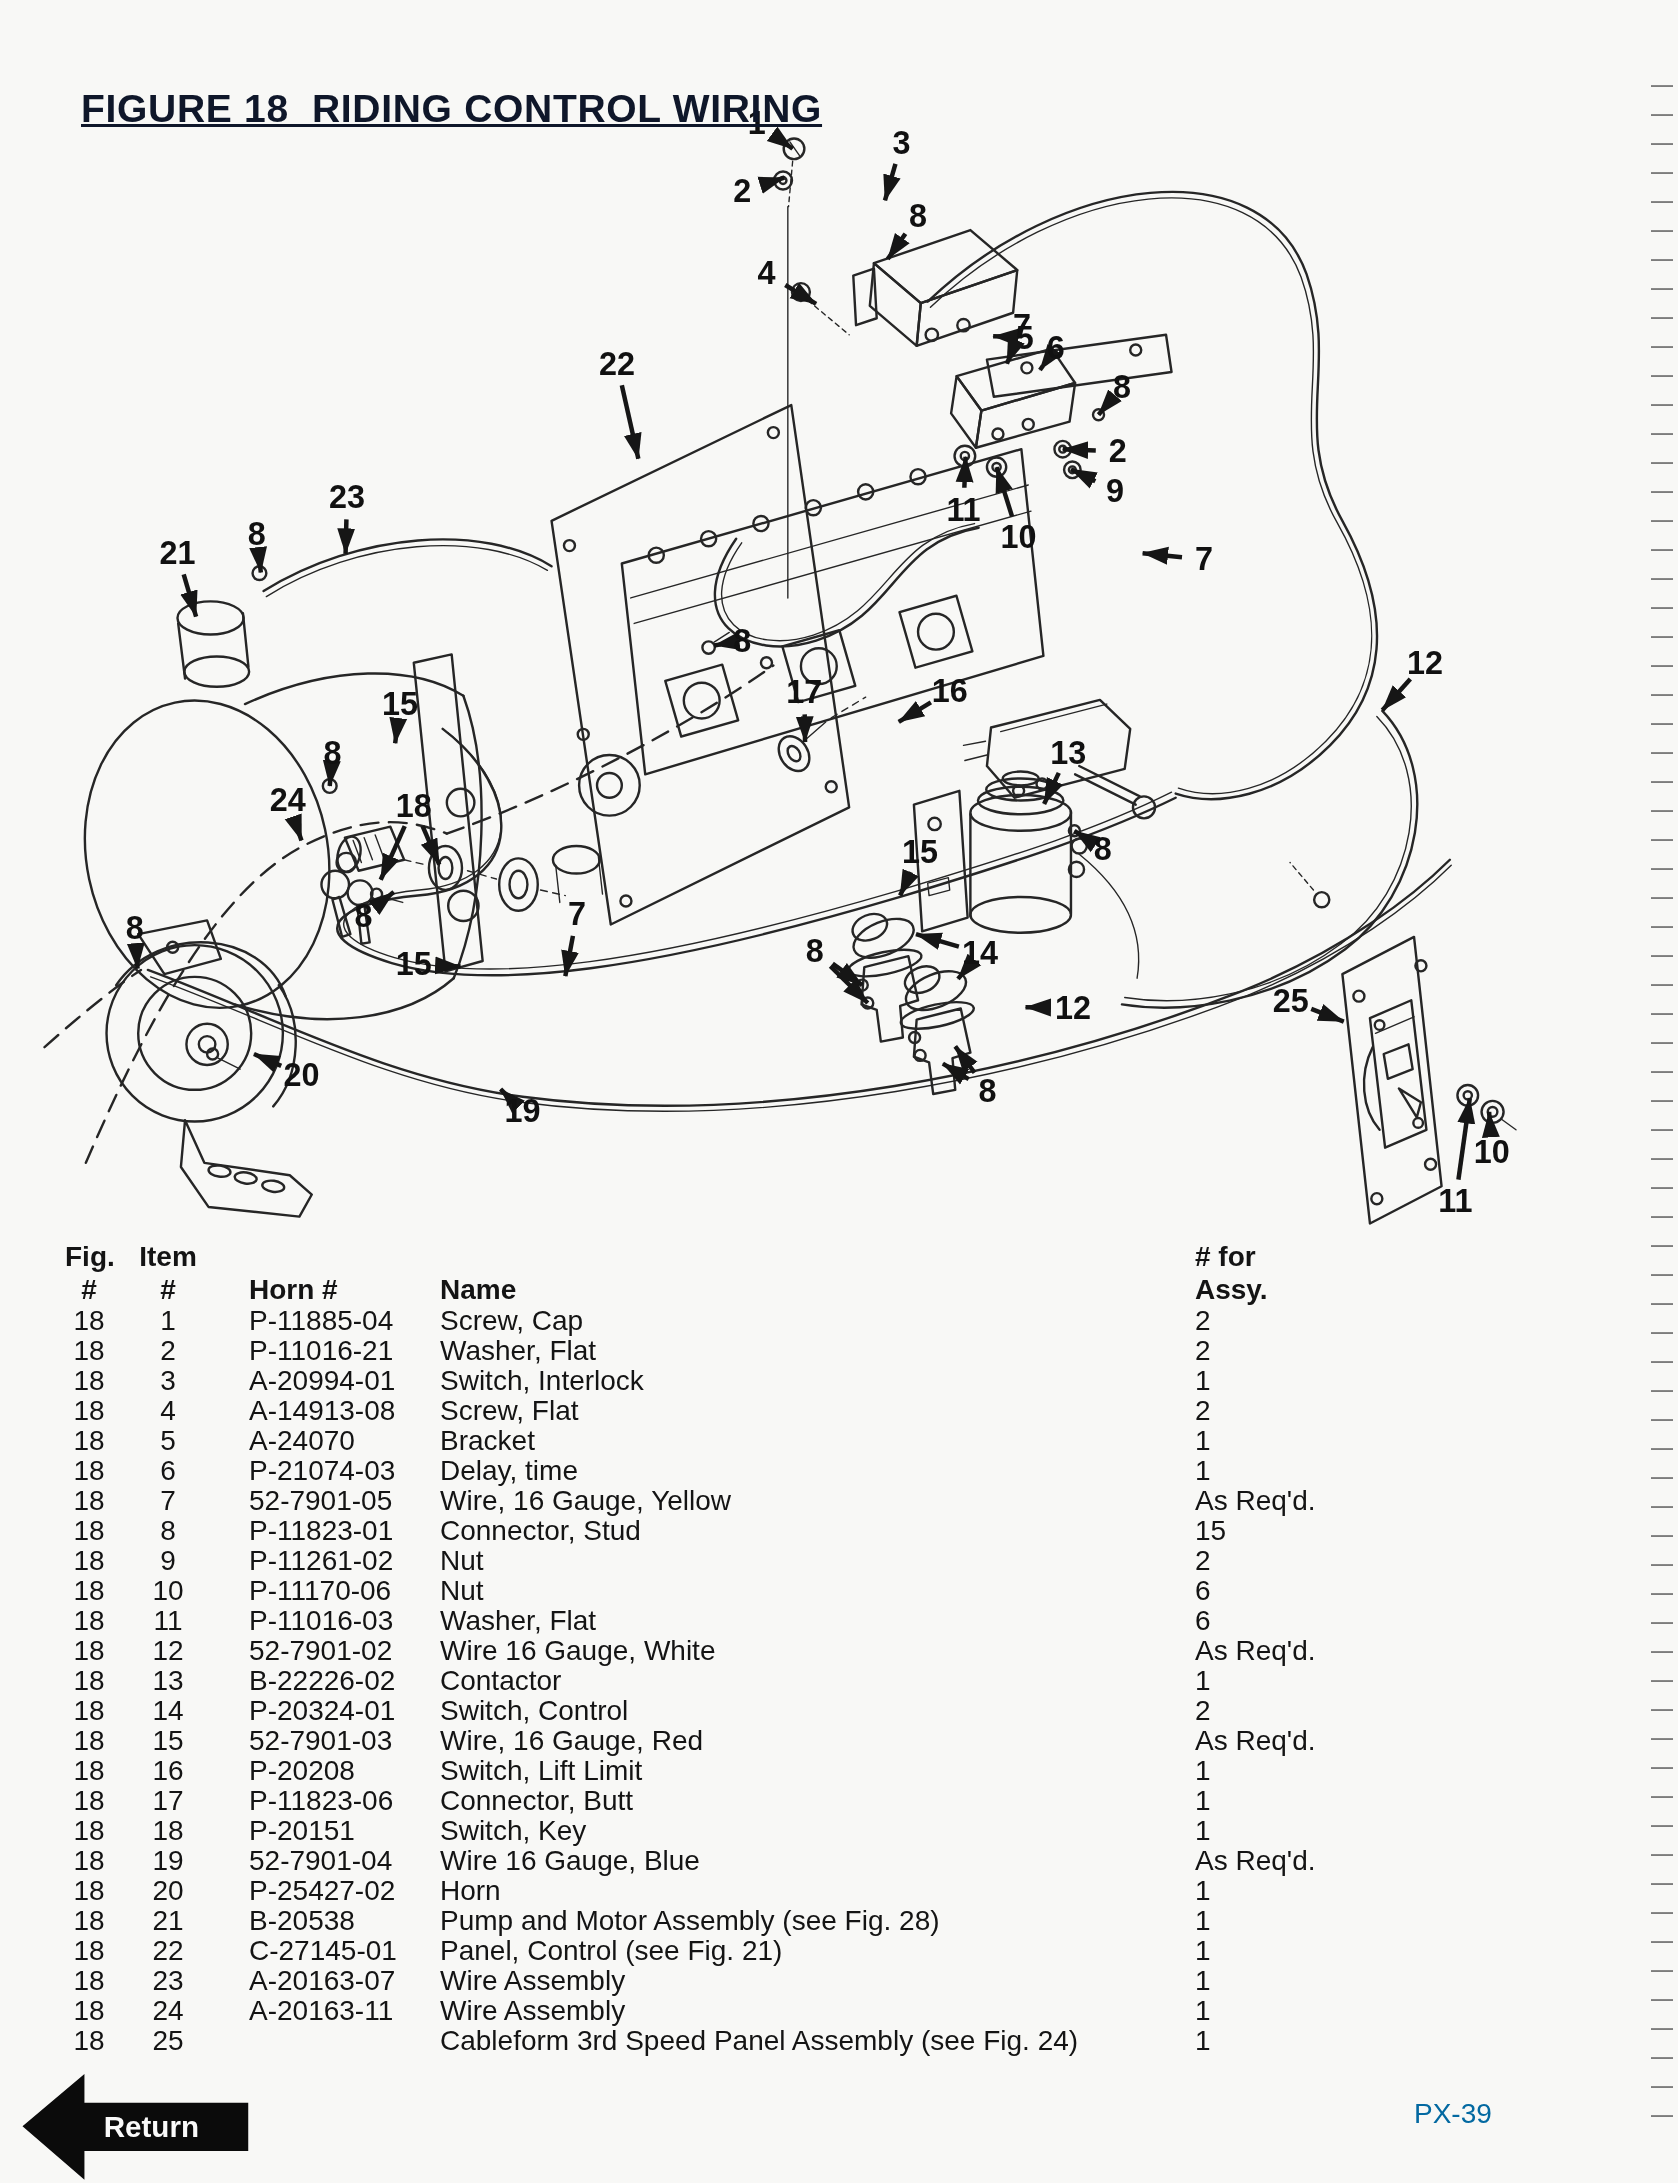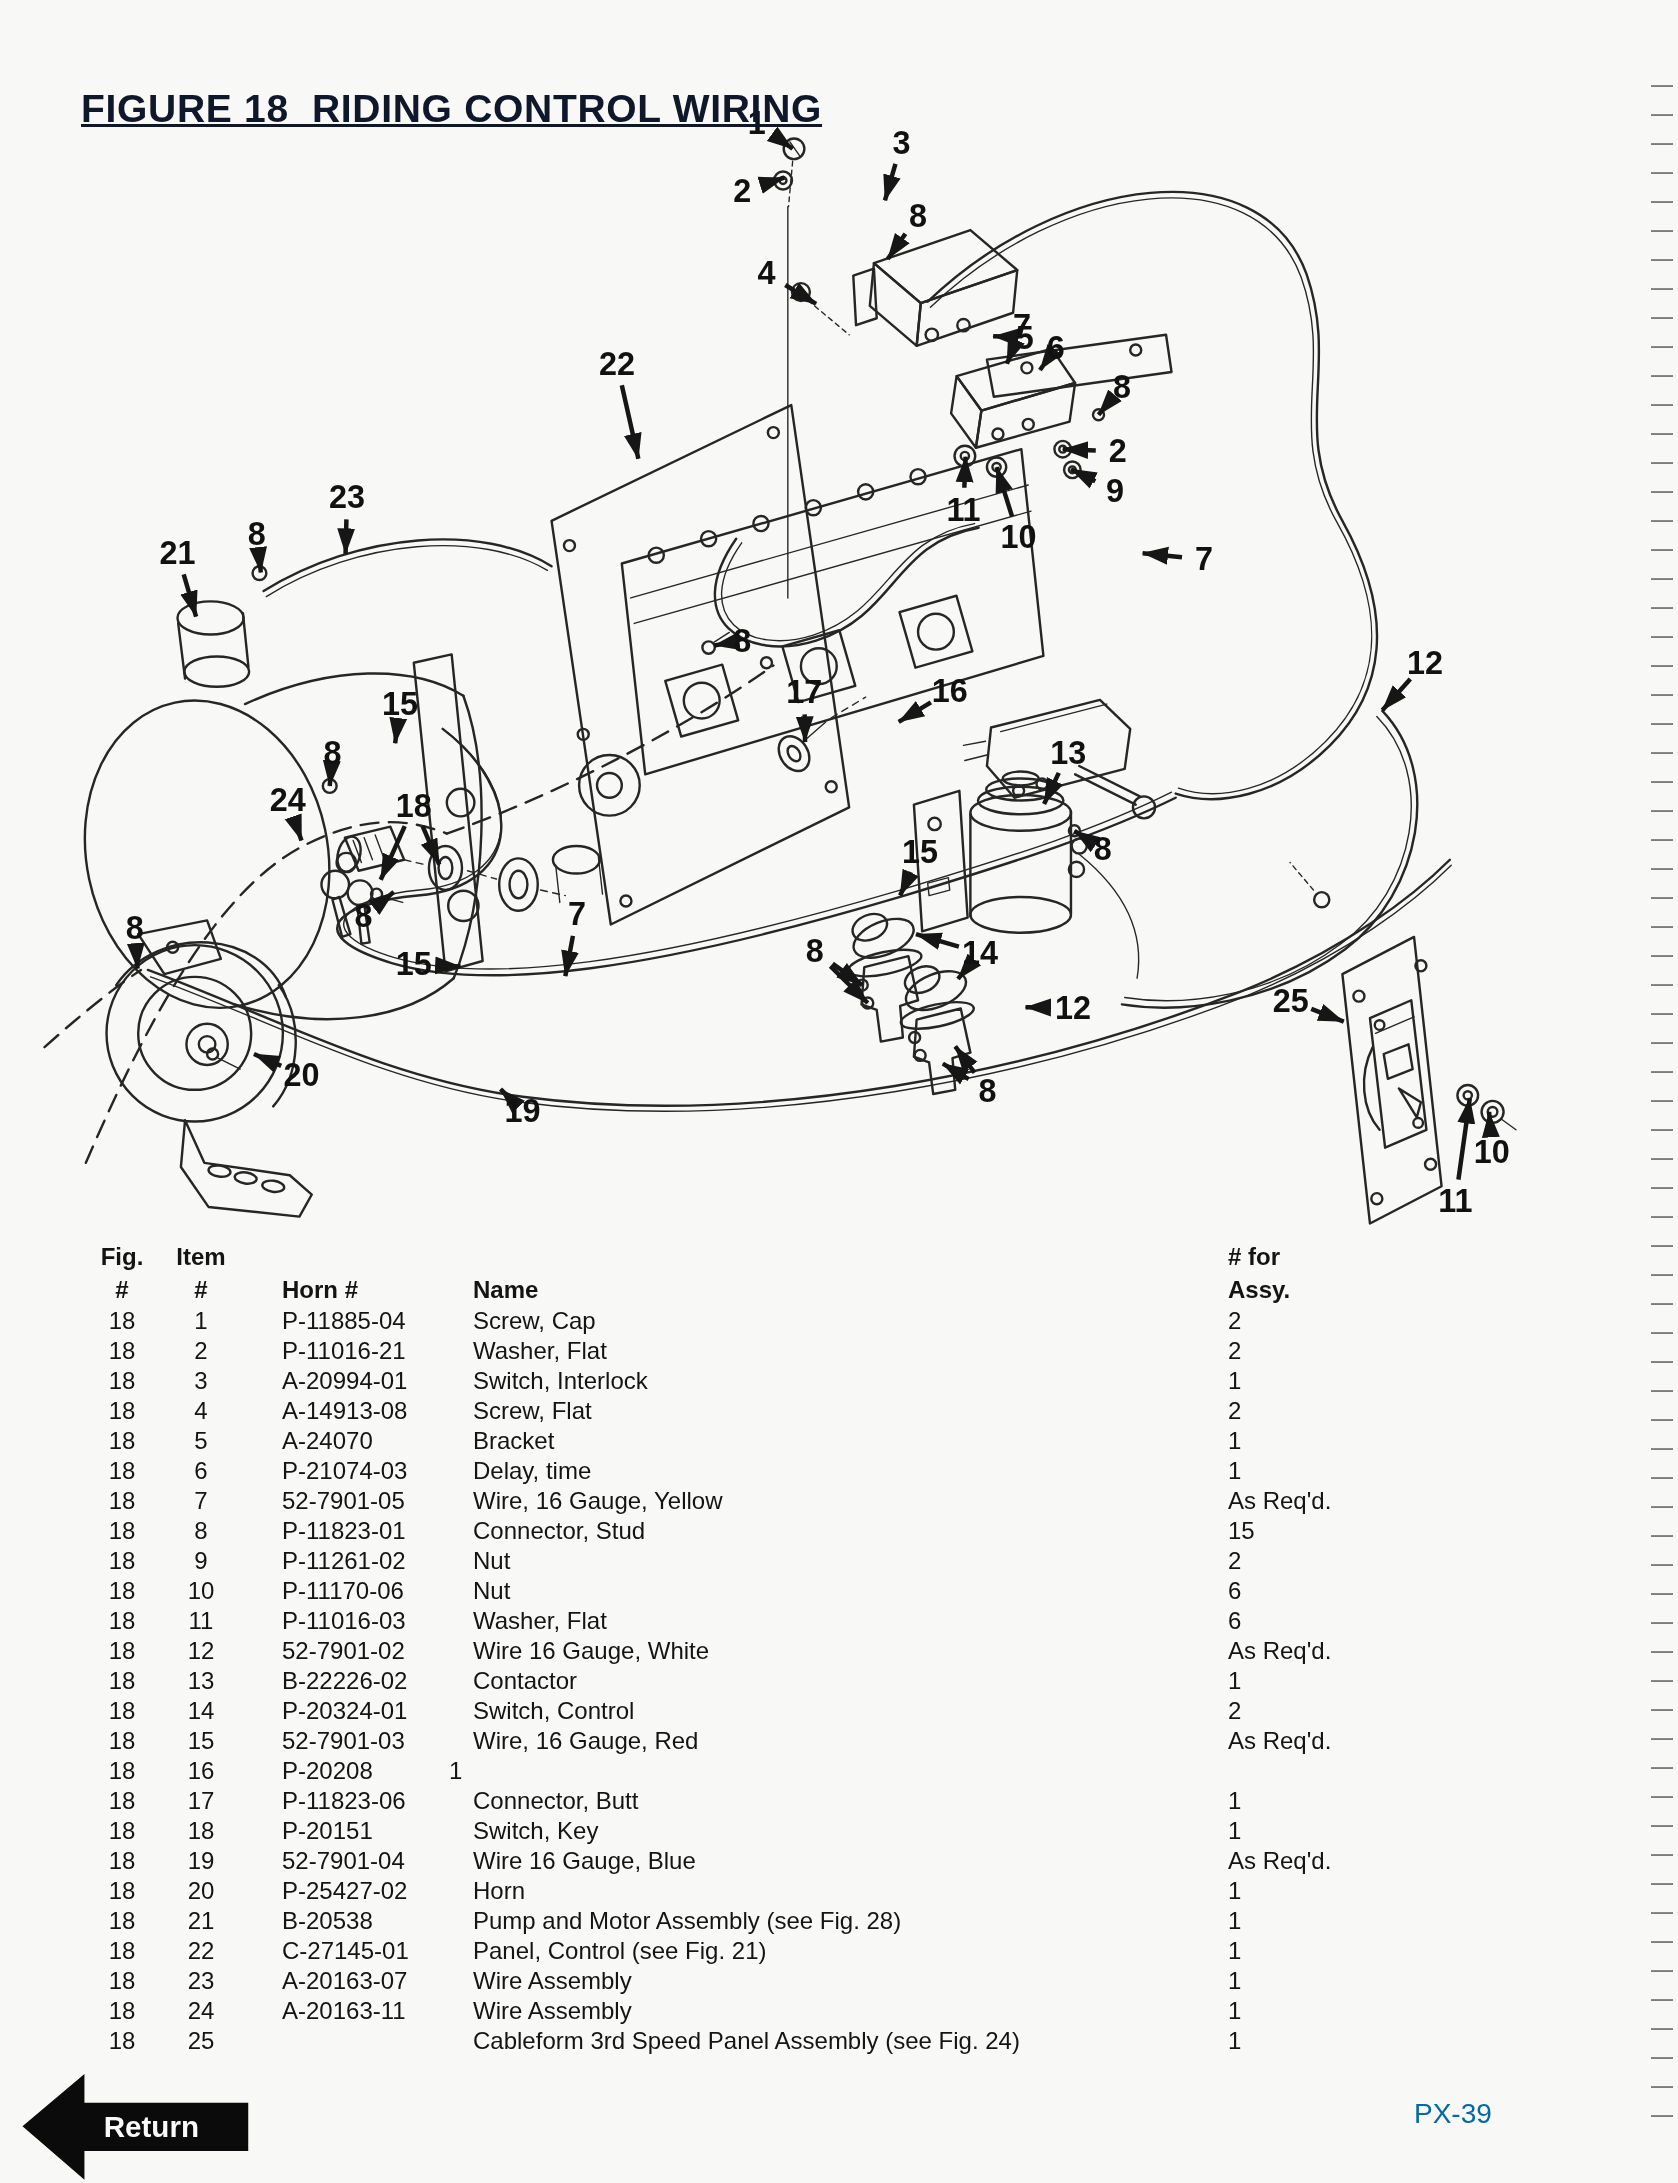--- a/index.html
+++ b/index.html
@@ -14,21 +14,21 @@
   .diagram{position:absolute;left:0;top:0;}
   .binder-ticks{
     position:absolute;left:1651px;top:85px;width:22px;height:2033px;
     background:repeating-linear-gradient(to bottom,#6b6b6b 0px,#4a4a4a 2.1px,rgba(0,0,0,0) 2.1px,rgba(0,0,0,0) 29px);
     opacity:.75;
   }
   
   .parts-table{position:absolute;left:0;top:1240px;width:1679px;}
   .trow{
     display:grid;grid-template-columns:48px 110px 193px 779px 207px;
-    margin-left:98px;height:30px;line-height:30px;font-size:24px;
+    margin-left:65px;height:30px;line-height:30px;font-size:28px;
     white-space:nowrap;
   }
   .hrow{height:33px;line-height:33px;font-weight:700;}
   .c-fig{text-align:center;}
   .c-item{text-align:center;}
   .c-part{padding-left:26px;}
   .c-name{padding-left:24px;}
   .c-qty{}
   
   .return-btn{position:absolute;left:13.8px;top:2067px;cursor:pointer;}
@@ -484,20 +484,21 @@
           <span class="c-fig">18</span>
           <span class="c-item">15</span>
           <span class="c-part">52-7901-03</span>
           <span class="c-name">Wire, 16 Gauge, Red</span>
           <span class="c-qty">As Req'd.</span>
         </div>
         <div class="trow">
           <span class="c-fig">18</span>
           <span class="c-item">16</span>
           <span class="c-part">P-20208</span>
+          <span class="c-name">Switch, Lift Limit</span>
           <span class="c-qty">1</span>
         </div>
         <div class="trow">
           <span class="c-fig">18</span>
           <span class="c-item">17</span>
           <span class="c-part">P-11823-06</span>
           <span class="c-name">Connector, Butt</span>
           <span class="c-qty">1</span>
         </div>
         <div class="trow">

